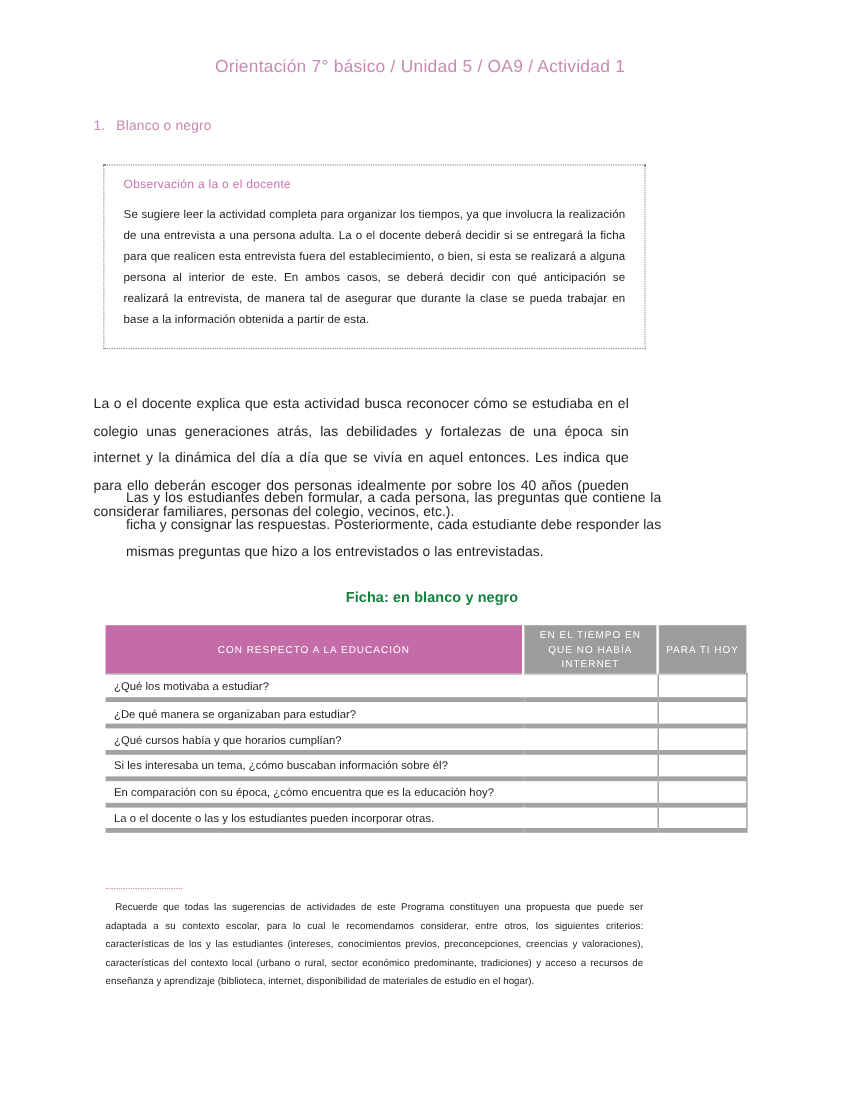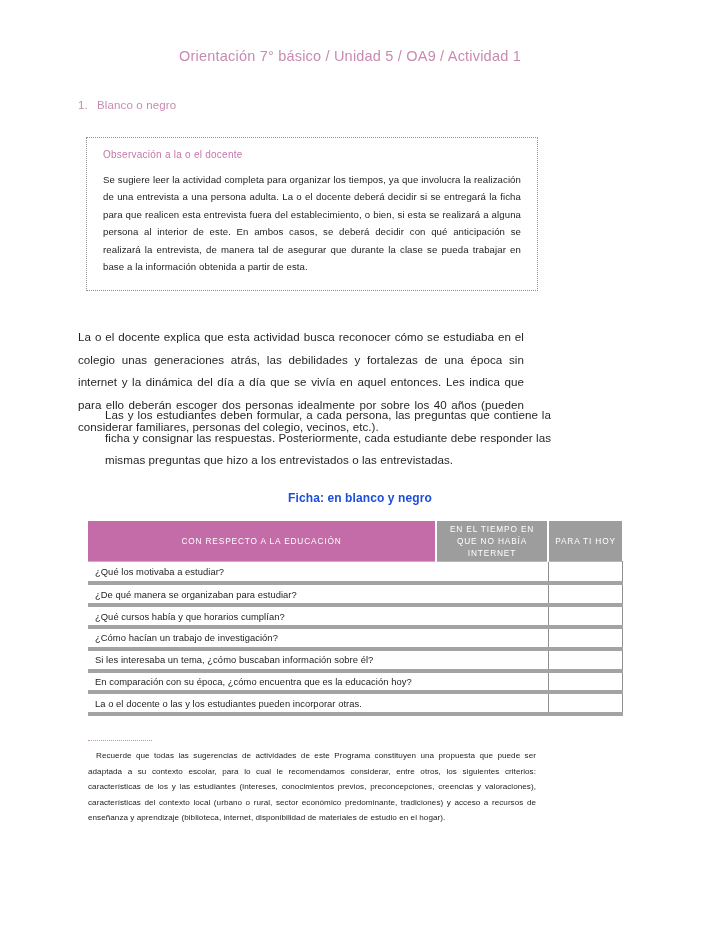--- a/index.html
+++ b/index.html
@@ -91,21 +91,21 @@
 
   
   .ficha-title {
     position: absolute;
     top: 491px;
     left: 0;
     width: 720px;
     text-align: center;
     font-size: 12px;
     font-weight: bold;
-    color: #1d4ed8;
+    color: #15803d;
     letter-spacing: 0.1px;
   }
 
   
   .ficha-table-wrap {
     position: absolute;
     top: 521px;
     left: 88px;
     width: 534px;
   }
@@ -234,25 +234,20 @@
           <td class="q">¿De qué manera se organizaban para estudiar?</td>
           <td class="ans-a"></td>
           <td class="ans-b"></td>
         </tr>
         <tr>
           <td class="q">¿Qué cursos había y que horarios cumplían?</td>
           <td class="ans-a"></td>
           <td class="ans-b"></td>
         </tr>
         <tr>
-          <td class="q">¿Cómo hacían un trabajo de investigación?</td>
-          <td class="ans-a"></td>
-          <td class="ans-b"></td>
-        </tr>
-        <tr>
           <td class="q">Si les interesaba un tema, ¿cómo buscaban información sobre él?</td>
           <td class="ans-a"></td>
           <td class="ans-b"></td>
         </tr>
         <tr>
           <td class="q">En comparación con su época, ¿cómo encuentra que es la educación hoy?</td>
           <td class="ans-a"></td>
           <td class="ans-b"></td>
         </tr>
         <tr class="last">

